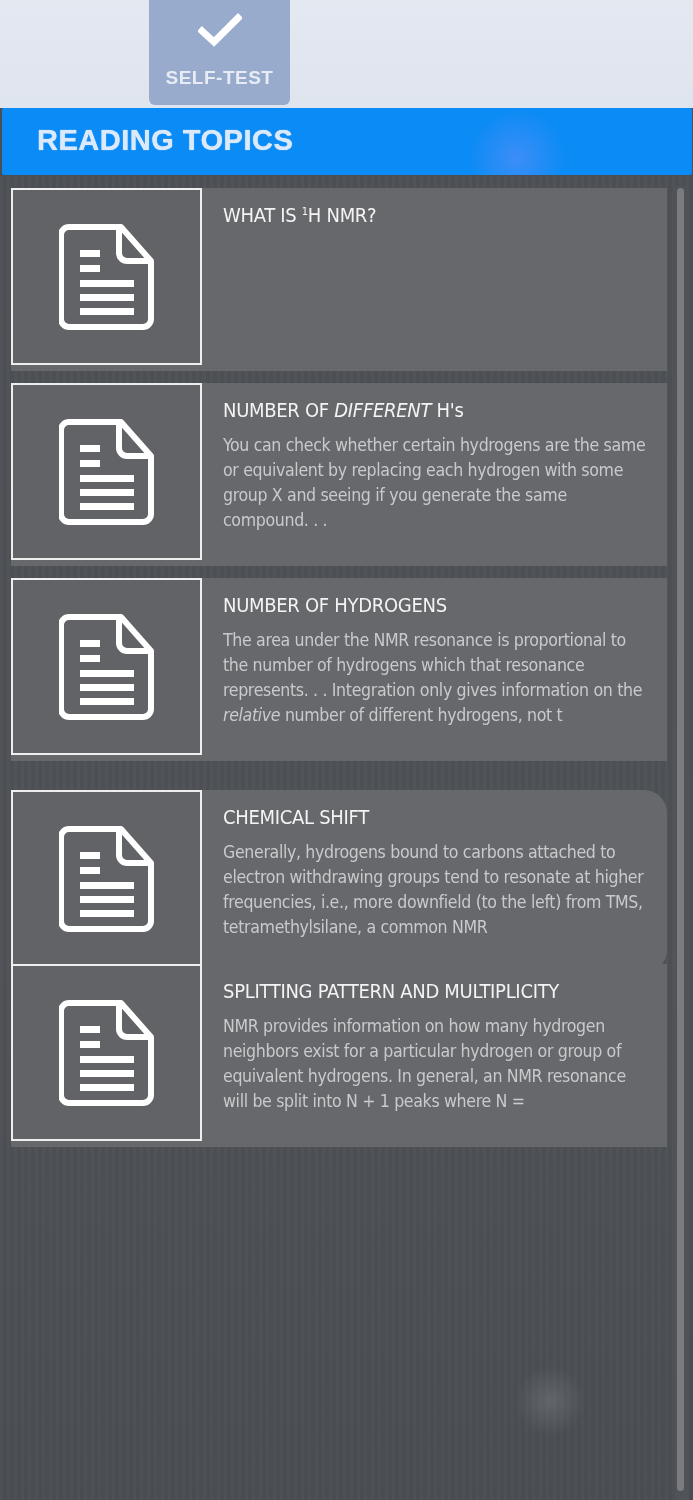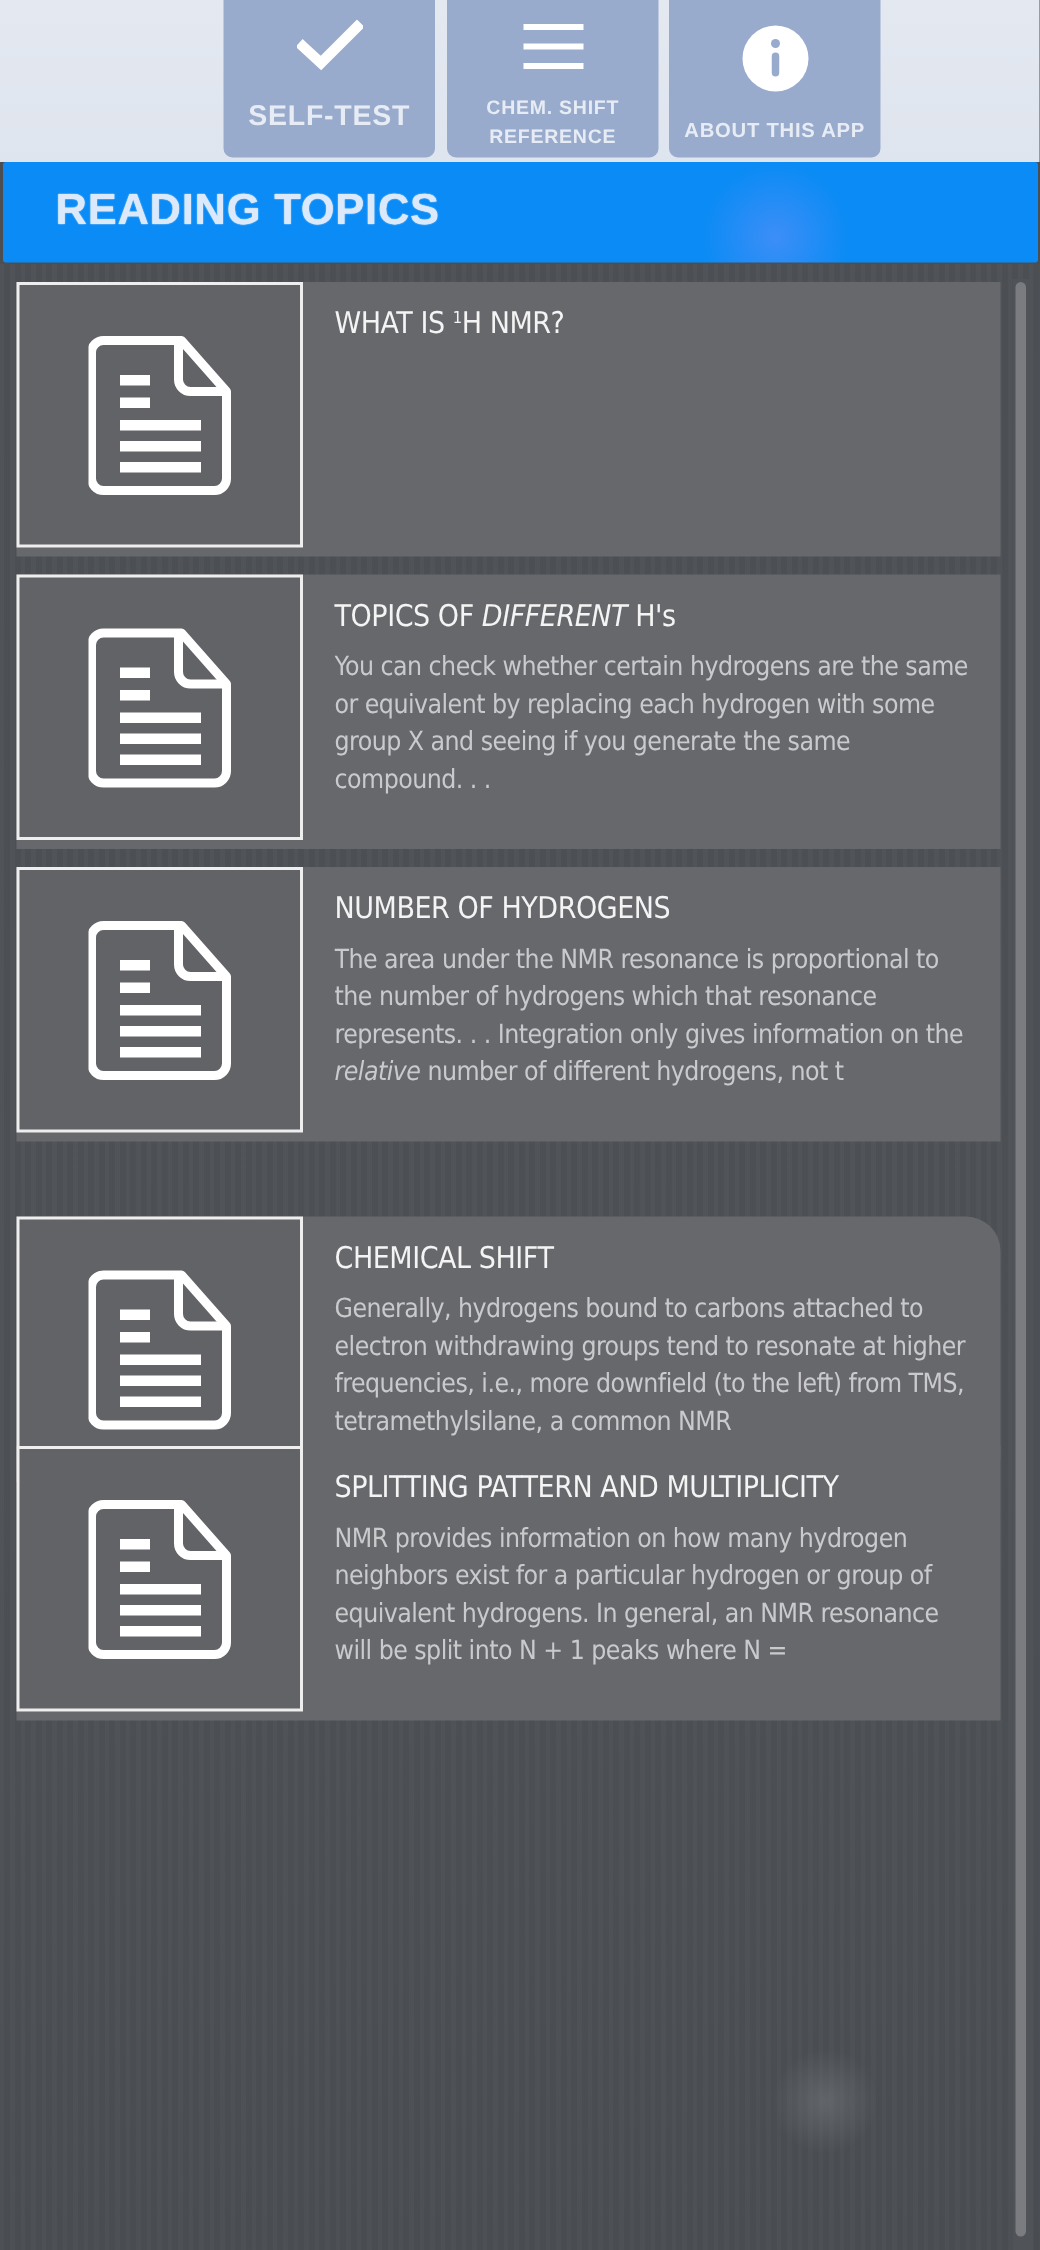--- a/index.html
+++ b/index.html
@@ -87,42 +87,21 @@
 
   <div class="tab" style="left:149px;">
     <div class="ico">
       <svg width="44" height="36" viewBox="0 0 44 36">
         <polyline points="4,18 16,29 40,5" fill="none" stroke="#ffffff" stroke-width="7" stroke-linecap="square"></polyline>
       </svg>
     </div>
     <div class="lbl">SELF-TEST</div>
   </div>
 
-  <div class="tab" style="left:298px;">
-    <div class="ico">
-      <svg width="42" height="34" viewBox="0 0 42 34">
-        <rect x="1" y="2" width="40" height="4" fill="#ffffff"></rect>
-        <rect x="1" y="15" width="40" height="4" fill="#ffffff"></rect>
-        <rect x="1" y="28" width="40" height="4" fill="#ffffff"></rect>
-      </svg>
-    </div>
-    <div class="lbl small">CHEM. SHIFT</div>
-    <div class="lbl small">REFERENCE</div>
-  </div>
 
-  <div class="tab" style="left:446px;">
-    <div class="ico" style="height:78px;">
-      <svg width="46" height="46" viewBox="0 0 46 46">
-        <circle cx="23" cy="23" r="22" fill="#ffffff"></circle>
-        <circle cx="23" cy="13" r="3" fill="#98abcd"></circle>
-        <rect x="20.5" y="19" width="5" height="16" rx="2.5" fill="#98abcd"></rect>
-      </svg>
-    </div>
-    <div class="lbl med" style="margin-top:2px;">ABOUT THIS APP</div>
-  </div>
 </div>
 
 <div class="header">
   <div class="header-title">READING TOPICS</div>
 </div>
 
 <div class="list-area"></div>
 
 <div class="card" style="top:188px;">
   <div class="thumb">
@@ -144,41 +123,41 @@
     <svg width="96" height="108" viewBox="0 0 96 108">
       <path d="M10 4 H62 L92 38 V96 A8 8 0 0 1 84 104 H10 A8 8 0 0 1 2 96 V12 A8 8 0 0 1 10 4 Z" fill="none" stroke="#ffffff" stroke-width="6" stroke-linejoin="round"></path>
       <path d="M60 5 V30 A8 8 0 0 0 68 38 H91" fill="none" stroke="#ffffff" stroke-width="6" stroke-linejoin="round"></path>
       <rect x="21" y="27" width="20" height="7" fill="#ffffff"></rect>
       <rect x="21" y="42" width="20" height="7" fill="#ffffff"></rect>
       <rect x="21" y="57" width="54" height="7" fill="#ffffff"></rect>
       <rect x="21" y="71" width="54" height="7" fill="#ffffff"></rect>
       <rect x="21" y="85" width="54" height="7" fill="#ffffff"></rect>
     </svg>
   </div>
-  <div class="card-title"><span>TOPICS OF </span><i>DIFFERENT</i><span> H's</span></div>
+  <div class="card-title"><span>NUMBER OF </span><i>DIFFERENT</i><span> H's</span></div>
   <div class="card-desc">You can check whether certain hydrogens are the same or equivalent by replacing each hydrogen with some group X and seeing if you generate the same compound. . .</div>
 </div>
 
 <div class="card" style="top:578px;">
   <div class="thumb">
     <svg width="96" height="108" viewBox="0 0 96 108">
       <path d="M10 4 H62 L92 38 V96 A8 8 0 0 1 84 104 H10 A8 8 0 0 1 2 96 V12 A8 8 0 0 1 10 4 Z" fill="none" stroke="#ffffff" stroke-width="6" stroke-linejoin="round"></path>
       <path d="M60 5 V30 A8 8 0 0 0 68 38 H91" fill="none" stroke="#ffffff" stroke-width="6" stroke-linejoin="round"></path>
       <rect x="21" y="27" width="20" height="7" fill="#ffffff"></rect>
       <rect x="21" y="42" width="20" height="7" fill="#ffffff"></rect>
       <rect x="21" y="57" width="54" height="7" fill="#ffffff"></rect>
       <rect x="21" y="71" width="54" height="7" fill="#ffffff"></rect>
       <rect x="21" y="85" width="54" height="7" fill="#ffffff"></rect>
     </svg>
   </div>
   <div class="card-title">NUMBER OF HYDROGENS</div>
   <div class="card-desc"><span>The area under the NMR resonance is proportional to the number of hydrogens which that resonance represents. . . Integration only gives information on the </span><i>relative</i><span> number of different hydrogens, not t</span></div>
 </div>
 
-<div class="card" style="top:811px;border-radius:23px;">
+<div class="card" style="top:790px;border-radius:23px;">
   <div class="thumb">
     <svg width="96" height="108" viewBox="0 0 96 108">
       <path d="M10 4 H62 L92 38 V96 A8 8 0 0 1 84 104 H10 A8 8 0 0 1 2 96 V12 A8 8 0 0 1 10 4 Z" fill="none" stroke="#ffffff" stroke-width="6" stroke-linejoin="round"></path>
       <path d="M60 5 V30 A8 8 0 0 0 68 38 H91" fill="none" stroke="#ffffff" stroke-width="6" stroke-linejoin="round"></path>
       <rect x="21" y="27" width="20" height="7" fill="#ffffff"></rect>
       <rect x="21" y="42" width="20" height="7" fill="#ffffff"></rect>
       <rect x="21" y="57" width="54" height="7" fill="#ffffff"></rect>
       <rect x="21" y="71" width="54" height="7" fill="#ffffff"></rect>
       <rect x="21" y="85" width="54" height="7" fill="#ffffff"></rect>
     </svg>

